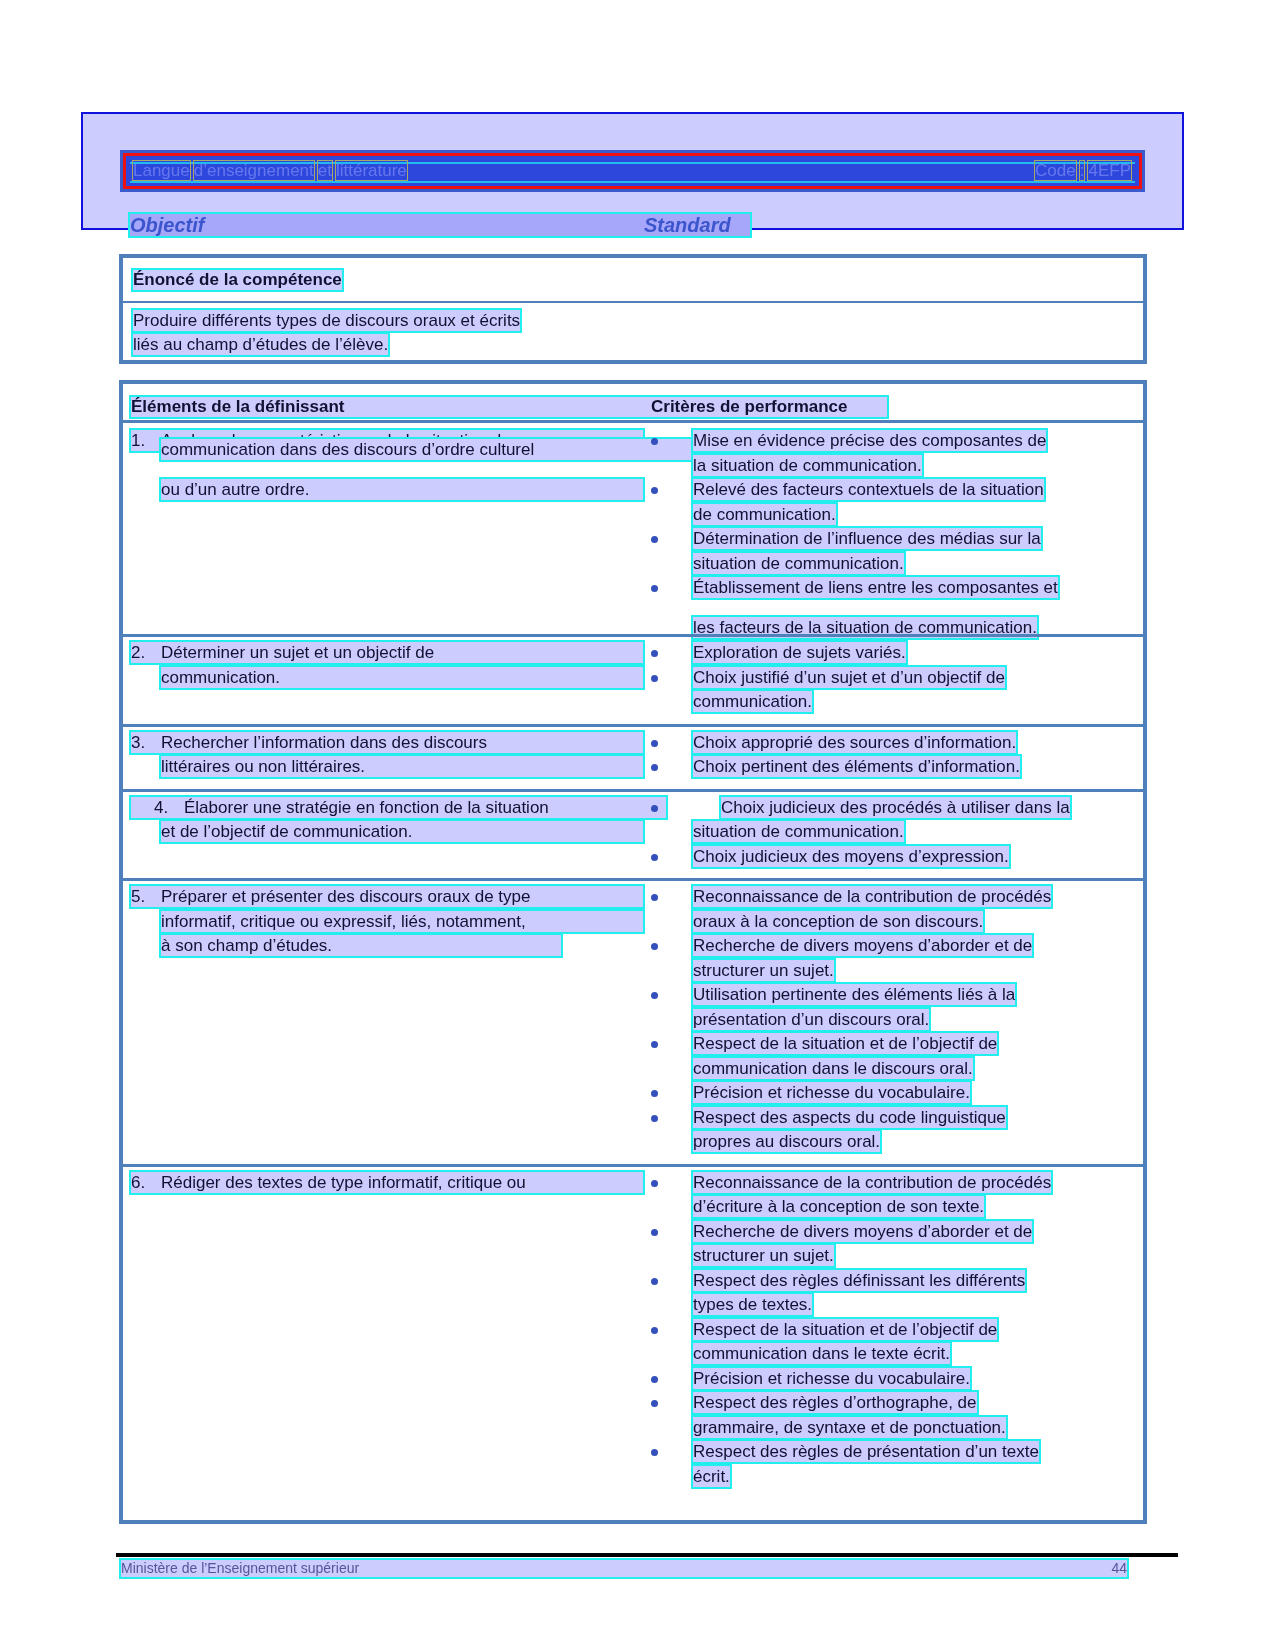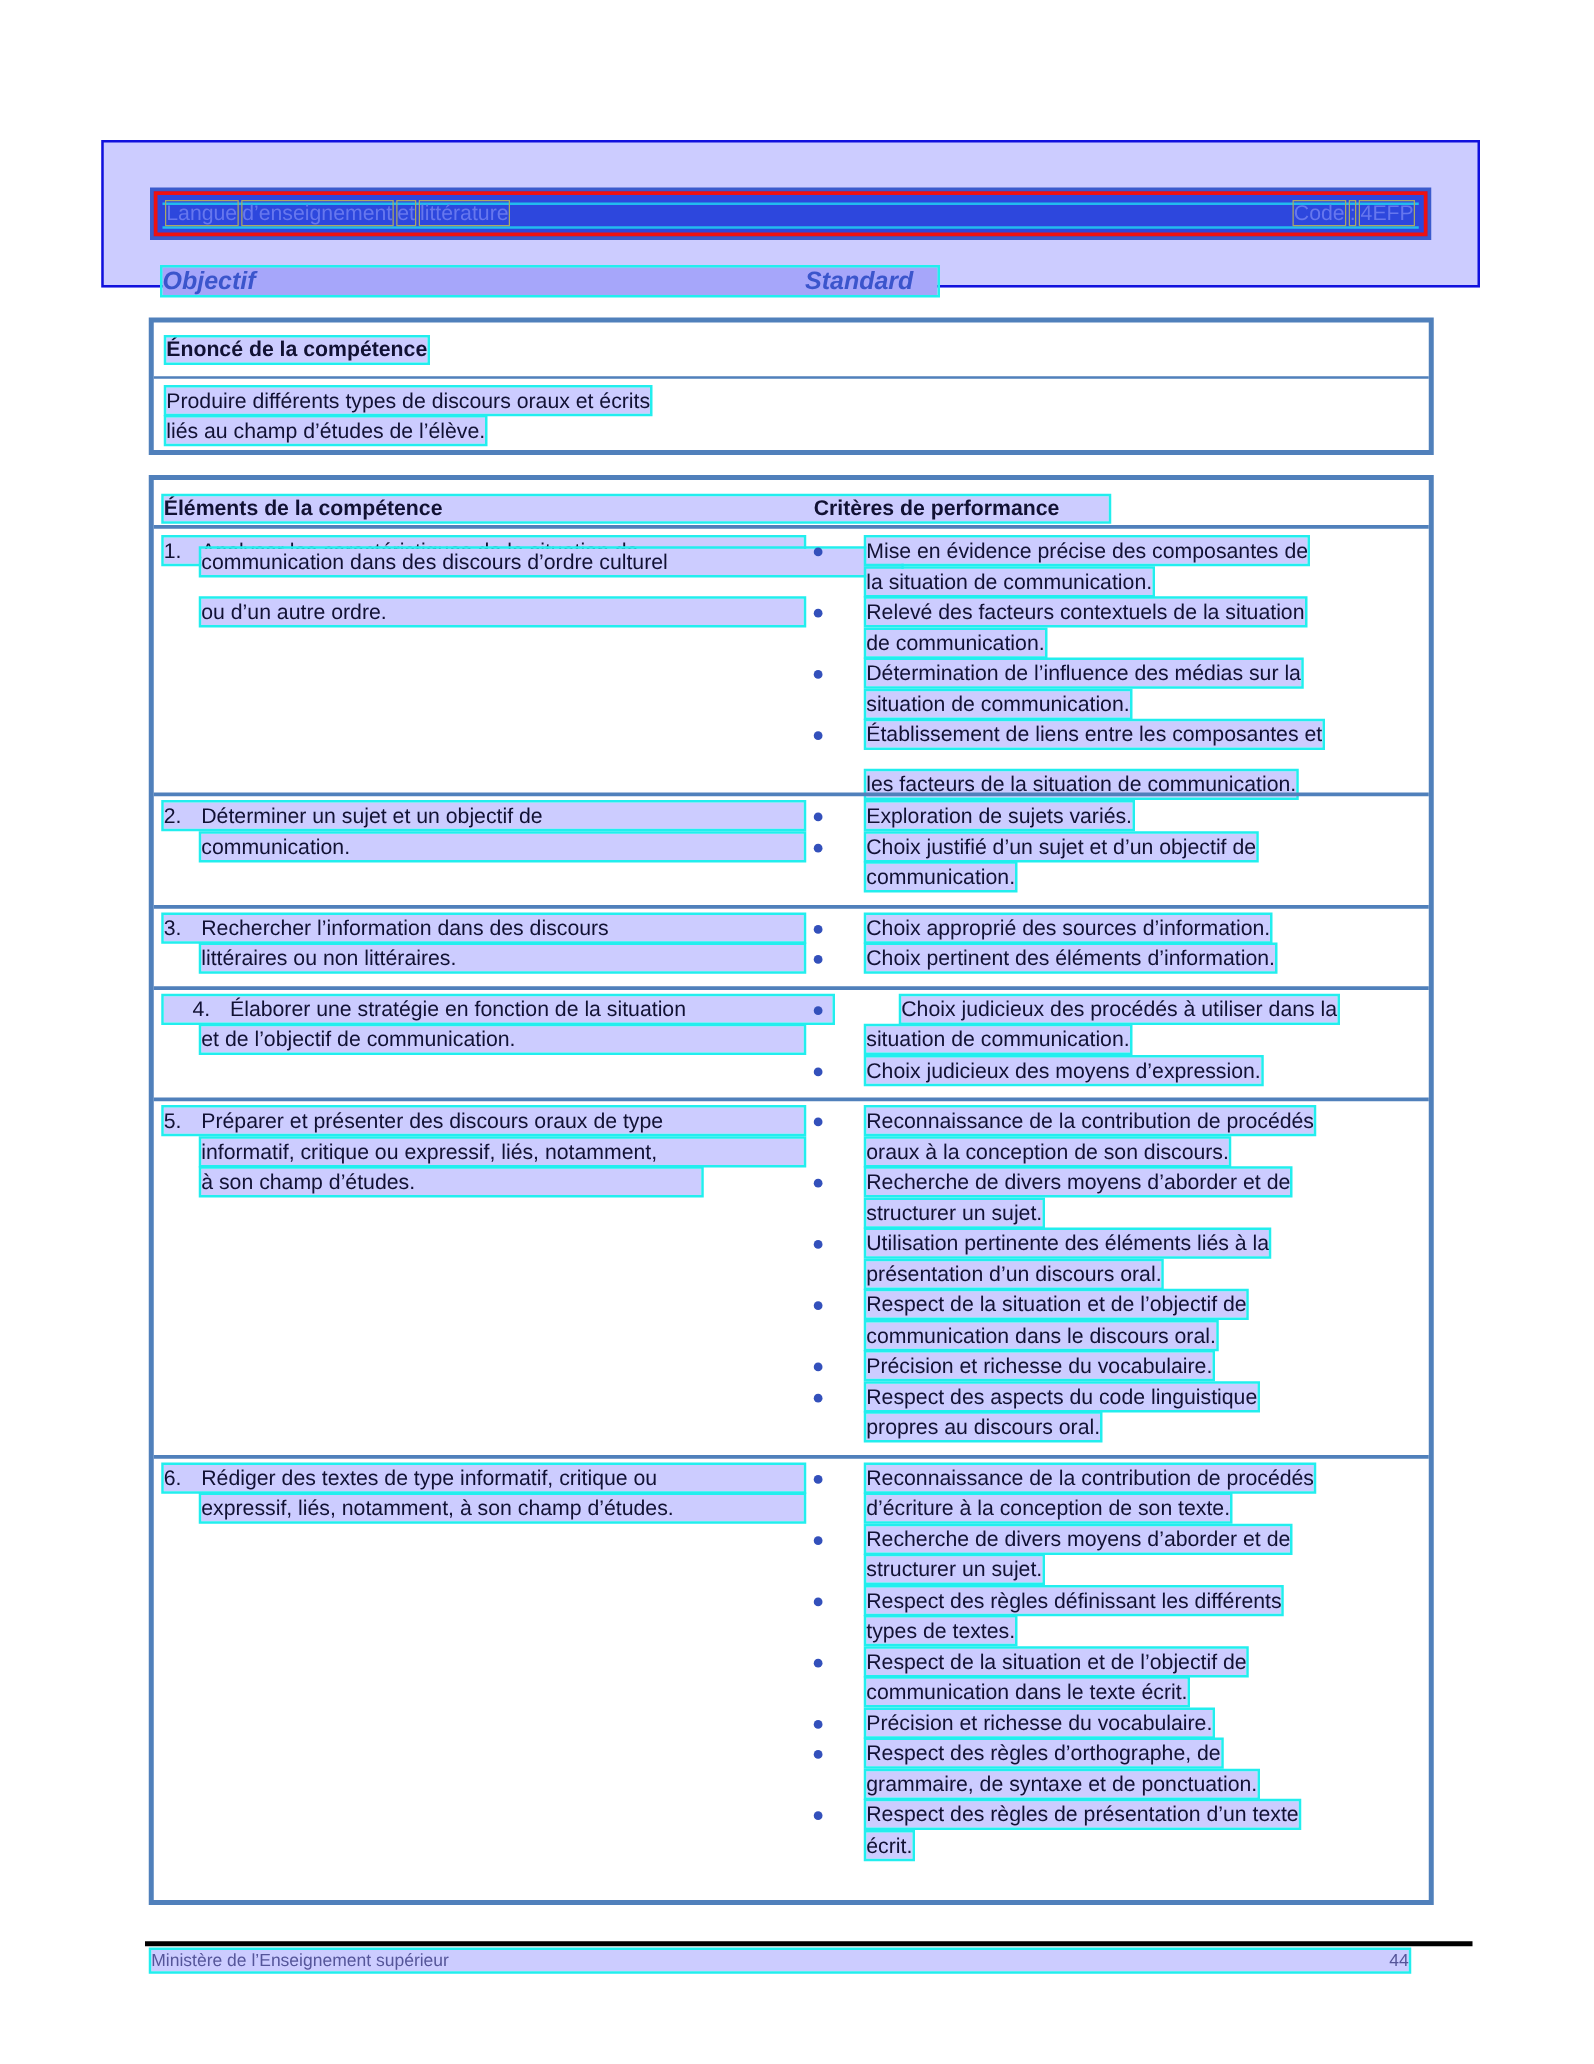--- a/index.html
+++ b/index.html
@@ -54,21 +54,21 @@
 </div>
 
 <div id="enonce" class="abs box">
   <div class="abs bold hl" style="left:10px;top:12px">Énoncé de la compétence</div>
   <div class="sep"></div>
   <div class="abs txt hl" style="left:10px;top:52px">Produire différents types de discours oraux et écrits</div>
   <div class="abs txt hl" style="left:10px;top:76px">liés au champ d’études de l’élève.</div>
 </div>
 
 <div id="comp-table" class="abs box" style="height: 1144px;">
-    <div class="abs bold hl" style="left: 8px; top: 13px; width: 756px;"><span>Éléments de la compétence</span><span style="position: absolute; left: 520px; top: 0px;">Critères de performance</span></div>
+    <div class="abs bold hl" style="left: 8px; top: 13px; width: 756px;"><span>Éléments de la définissant</span><span style="position: absolute; left: 520px; top: 0px;">Critères de performance</span></div>
     <div class="rowsep" style="top: 36px;"></div>
     <div class="abs txt hl" style="left: 8px; top: 46px; width: 512px;"><span style="display: inline-block; width: 30px;">1.</span><span>Analyser les caractéristiques de la situation de</span></div>
     <div class="abs txt hl" style="left: 38px; top: 55px; width: 560px;">communication dans des discours d’ordre culturel</div>
     <div class="abs txt hl" style="left: 38px; top: 95px; width: 482px;">ou d’un autre ordre.</div>
     <div class="bullet" style="left: 528px; top: 54px;"></div>
     <div class="abs txt hl" style="left: 570px; top: 46px;">Mise en évidence précise des composantes de</div>
     <div class="abs txt hl" style="left: 570px; top: 70.5px;">la situation de communication.</div>
     <div class="bullet" style="left: 528px; top: 103px;"></div>
     <div class="abs txt hl" style="left: 570px; top: 95px;">Relevé des facteurs contextuels de la situation</div>
     <div class="abs txt hl" style="left: 570px; top: 119.5px;">de communication.</div>
@@ -117,21 +117,20 @@
     <div class="bullet" style="left: 528px; top: 657px;"></div>
     <div class="abs txt hl" style="left: 570px; top: 649px;">Respect de la situation et de l’objectif de</div>
     <div class="abs txt hl" style="left: 570px; top: 673.5px;">communication dans le discours oral.</div>
     <div class="bullet" style="left: 528px; top: 706px;"></div>
     <div class="abs txt hl" style="left: 570px; top: 698px;">Précision et richesse du vocabulaire.</div>
     <div class="bullet" style="left: 528px; top: 730.5px;"></div>
     <div class="abs txt hl" style="left: 570px; top: 722.5px;">Respect des aspects du code linguistique</div>
     <div class="abs txt hl" style="left: 570px; top: 747px;">propres au discours oral.</div>
     <div class="rowsep" style="top: 779.5px;"></div>
     <div class="abs txt hl" style="left: 8px; top: 787.5px; width: 512px;"><span style="display: inline-block; width: 30px;">6.</span><span>Rédiger des textes de type informatif, critique ou</span></div>
-    <div class="abs txt hl" style="left: 38px; top: 812px; width: 482px;">expressif, liés, notamment, à son champ d’études.</div>
     <div class="bullet" style="left: 528px; top: 795.5px;"></div>
     <div class="abs txt hl" style="left: 570px; top: 787.5px;">Reconnaissance de la contribution de procédés</div>
     <div class="abs txt hl" style="left: 570px; top: 812px;">d’écriture à la conception de son texte.</div>
     <div class="bullet" style="left: 528px; top: 844.5px;"></div>
     <div class="abs txt hl" style="left: 570px; top: 836.5px;">Recherche de divers moyens d’aborder et de</div>
     <div class="abs txt hl" style="left: 570px; top: 861px;">structurer un sujet.</div>
     <div class="bullet" style="left: 528px; top: 893.5px;"></div>
     <div class="abs txt hl" style="left: 570px; top: 885.5px;">Respect des règles définissant les différents</div>
     <div class="abs txt hl" style="left: 570px; top: 910px;">types de textes.</div>
     <div class="bullet" style="left: 528px; top: 942.5px;"></div>

